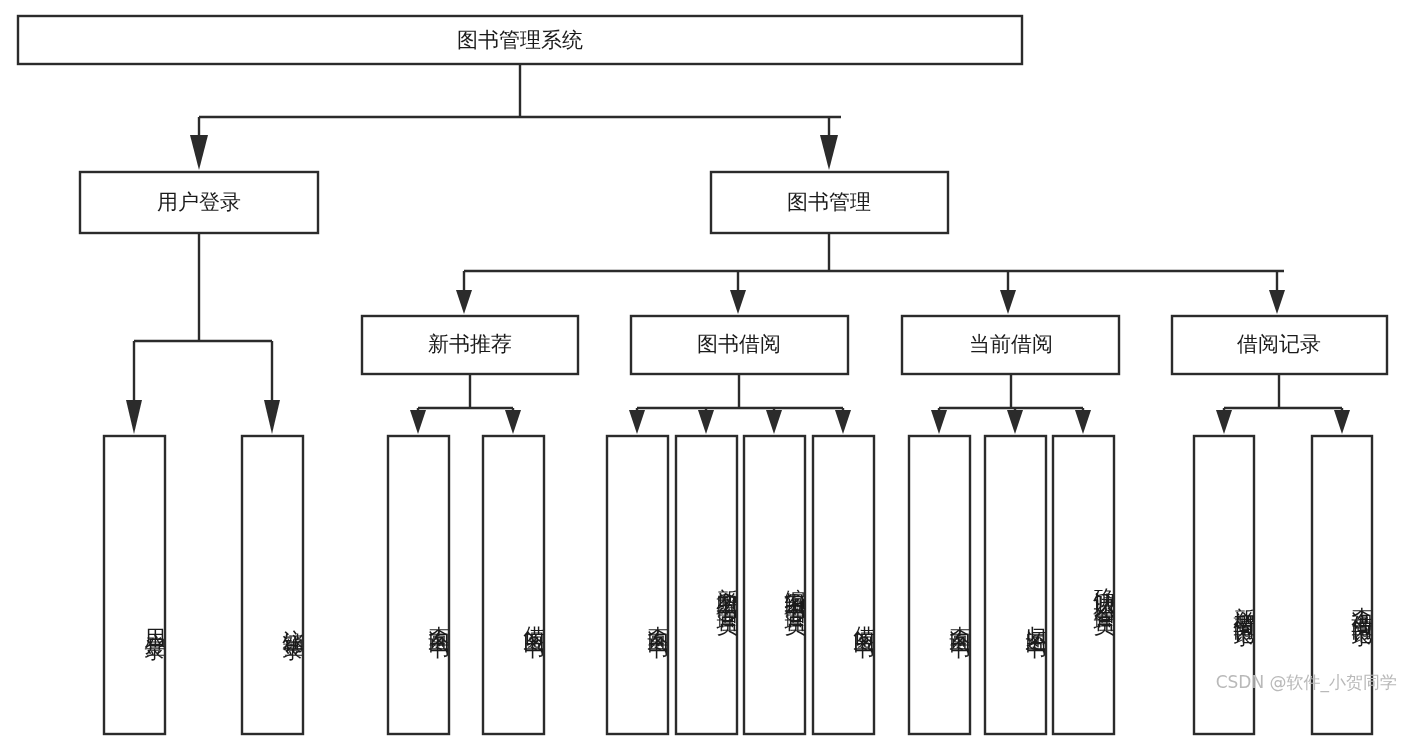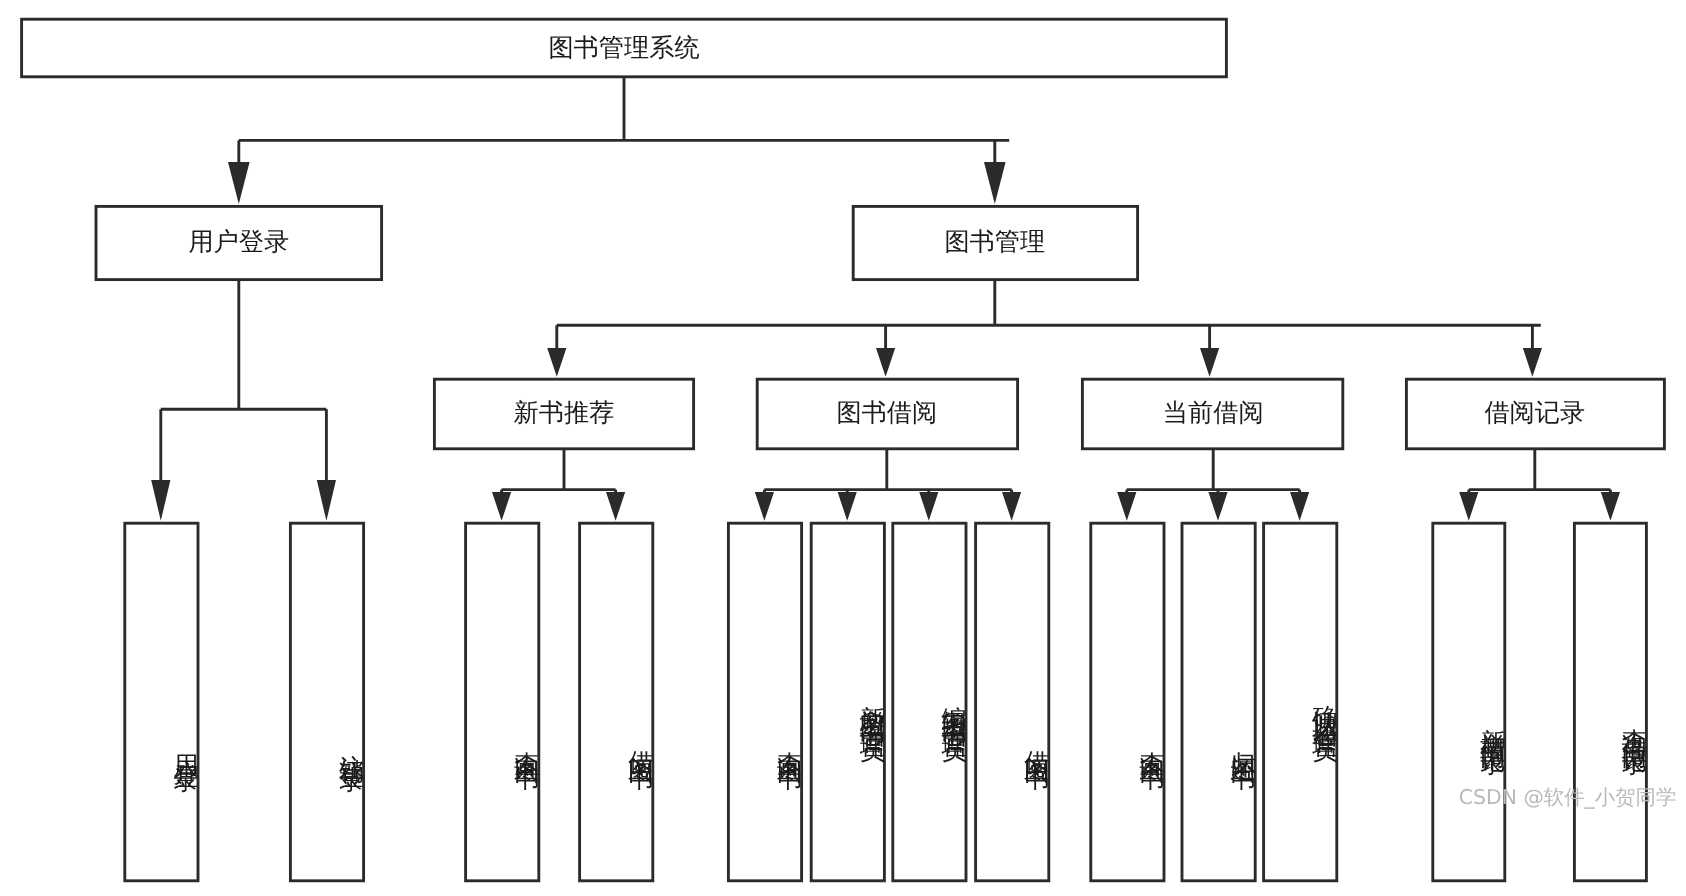--- a/index.html
+++ b/index.html
@@ -60,21 +60,21 @@
     letter-spacing: 4px;
     display: flex;
     align-items: flex-start;
     justify-content: center;
     white-space: nowrap;
     pointer-events: none;
   }
   .watermark {
     position: absolute;
     right: 8px;
-    bottom: 24px;
+    bottom: 6px;
     font-family: "DejaVu Sans", "Liberation Sans", sans-serif;
     font-size: 17px;
     color: #b9b9b9;
     white-space: nowrap;
   }
 </style>
 </head>
 <body>
 
 <div id="diagram-root">

